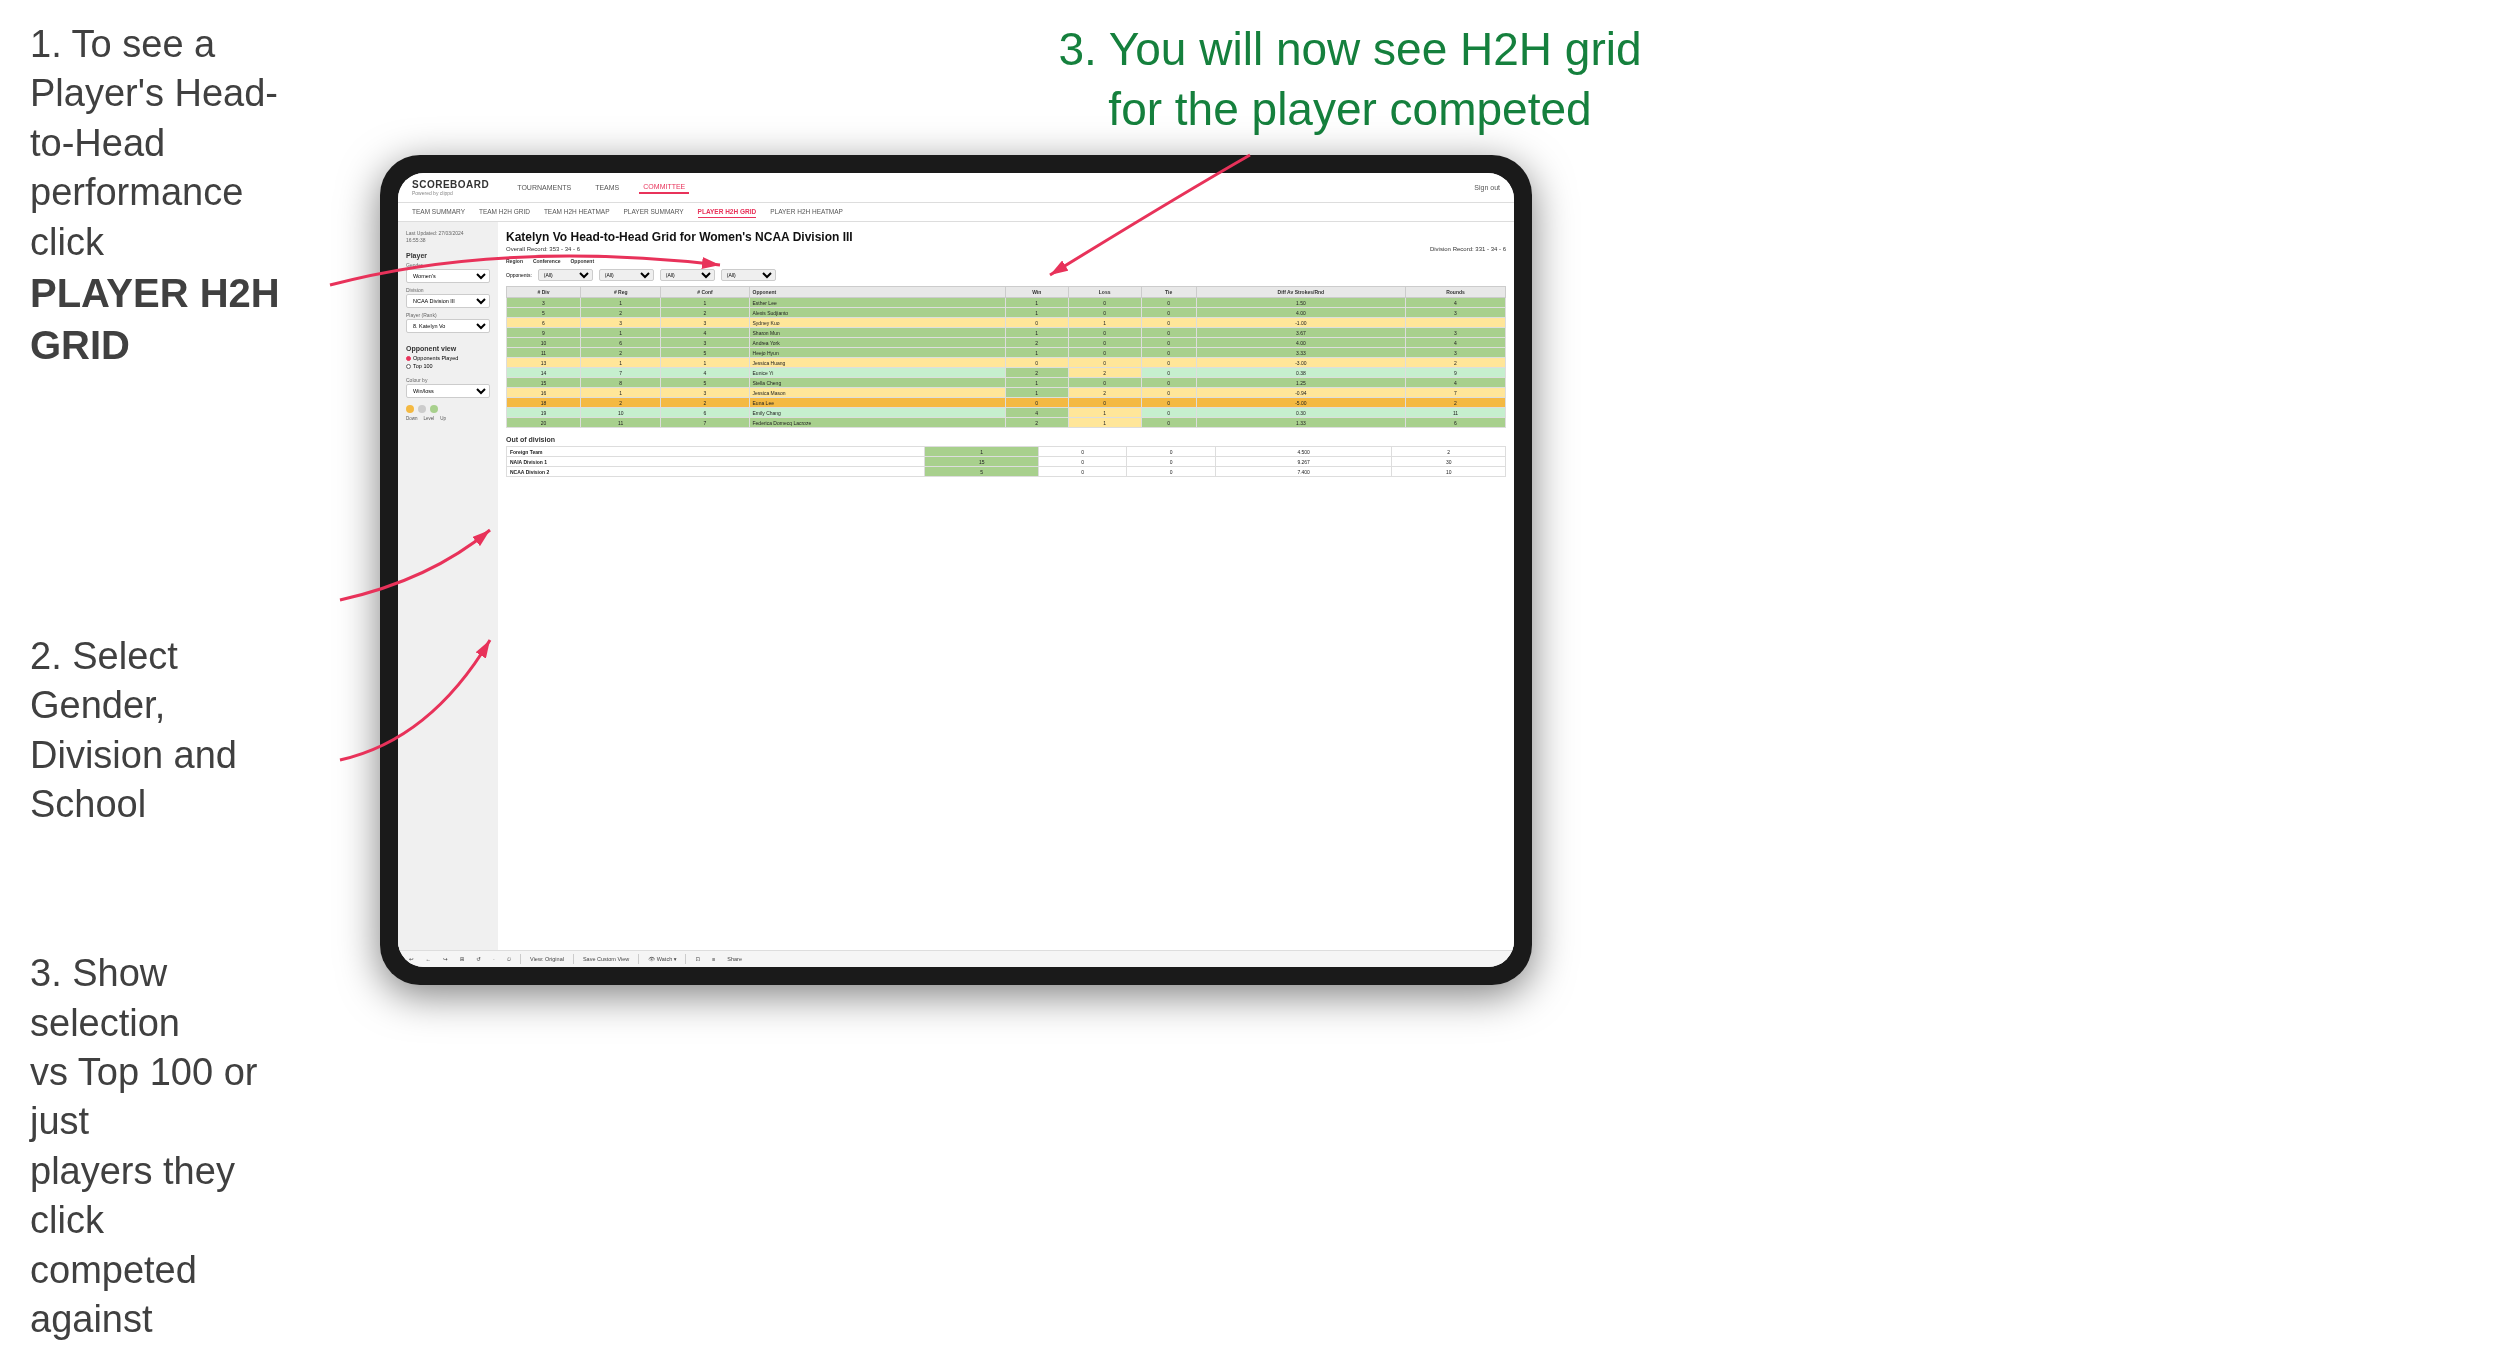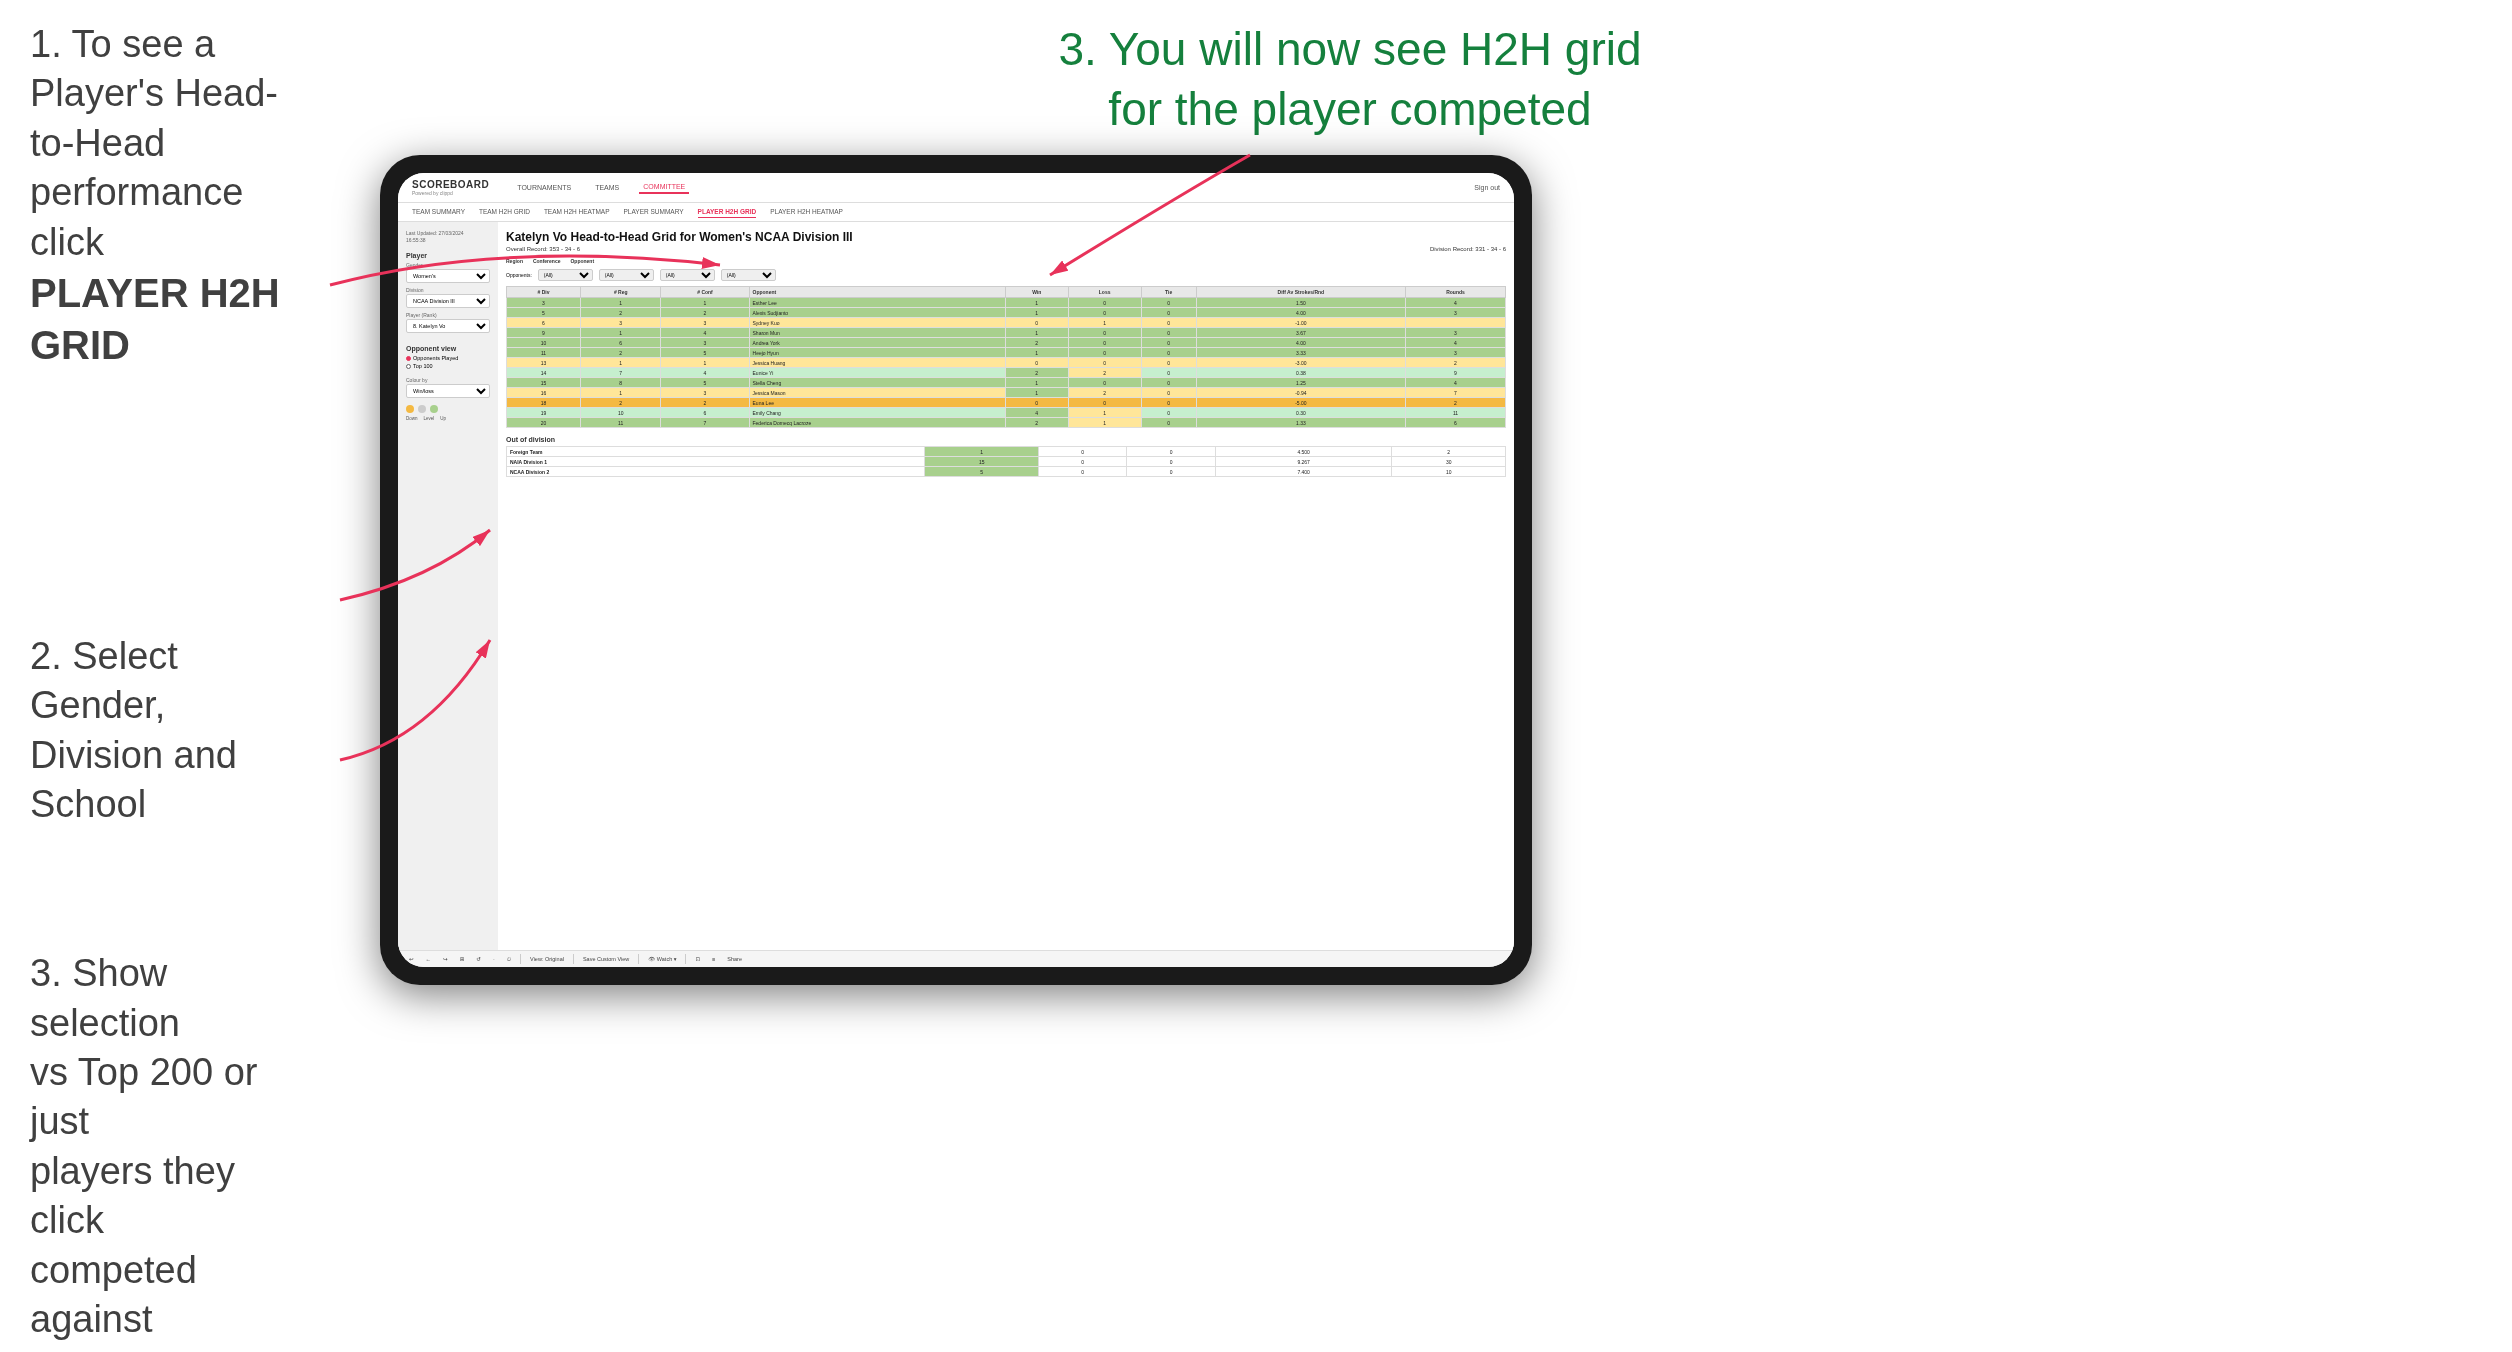--- a/index.html
+++ b/index.html
@@ -321,21 +321,21 @@
   <div class="instruction-block" style="margin-top: 260px;">
     <div class="instruction-text">
       <span>2. Select Gender,</span><br>
       <span>Division and</span><br>
       <span>School</span>
     </div>
   </div>
   <div class="instruction-block" style="margin-top: 120px;">
     <div class="instruction-text">
       <span>3. Show selection</span><br>
-      <span>vs Top 200 or just</span><br>
+      <span>vs Top 100 or just</span><br>
       <span>players they click</span><br>
       <span>competed against</span>
     </div>
   </div>
 </div>
 
 <div class="top-right-instruction" style="left: 1050px; top: 20px; width: 600px;">
   <span>3. You will now see H2H grid</span><br>
   <span>for the player competed</span>
 </div>

